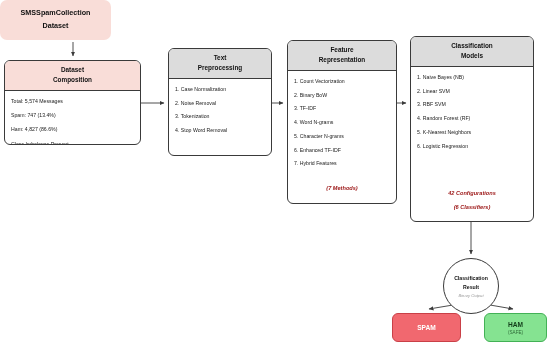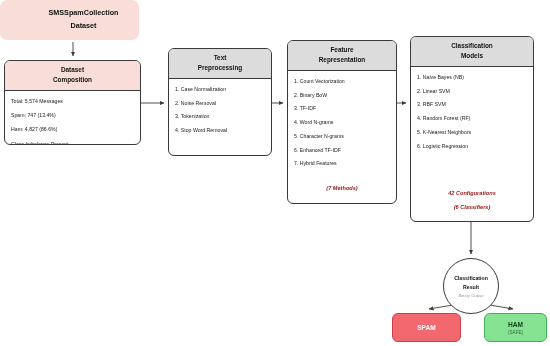--- a/index.html
+++ b/index.html
@@ -60,21 +60,21 @@
     font-style: italic;
     white-space: nowrap;
   }
 
   
   #node-dataset-title {
     left: 18px; top: 2px; width: 111px; height: 40px;
     background: #f9ddd8;
     border-radius: 7px;
     display: flex; flex-direction: column;
-    align-items: center; justify-content: center; padding-left: 28px;
+    align-items: center; justify-content: center;
   }
   #node-dataset-title .ttl {
     font-size: 7.2px; font-weight: bold; color: #111; line-height: 1.75;
   }
 
   #node-dataset-composition { left: 4px; top: 60px; width: 137px; height: 85px; }
   #node-dataset-composition .node-header { font-size: 6.4px; }
   #node-dataset-composition .item { font-size: 5.2px; margin-bottom: 8px; }
 
   #node-preprocessing { left: 168px; top: 48px; width: 104px; height: 108px; }

